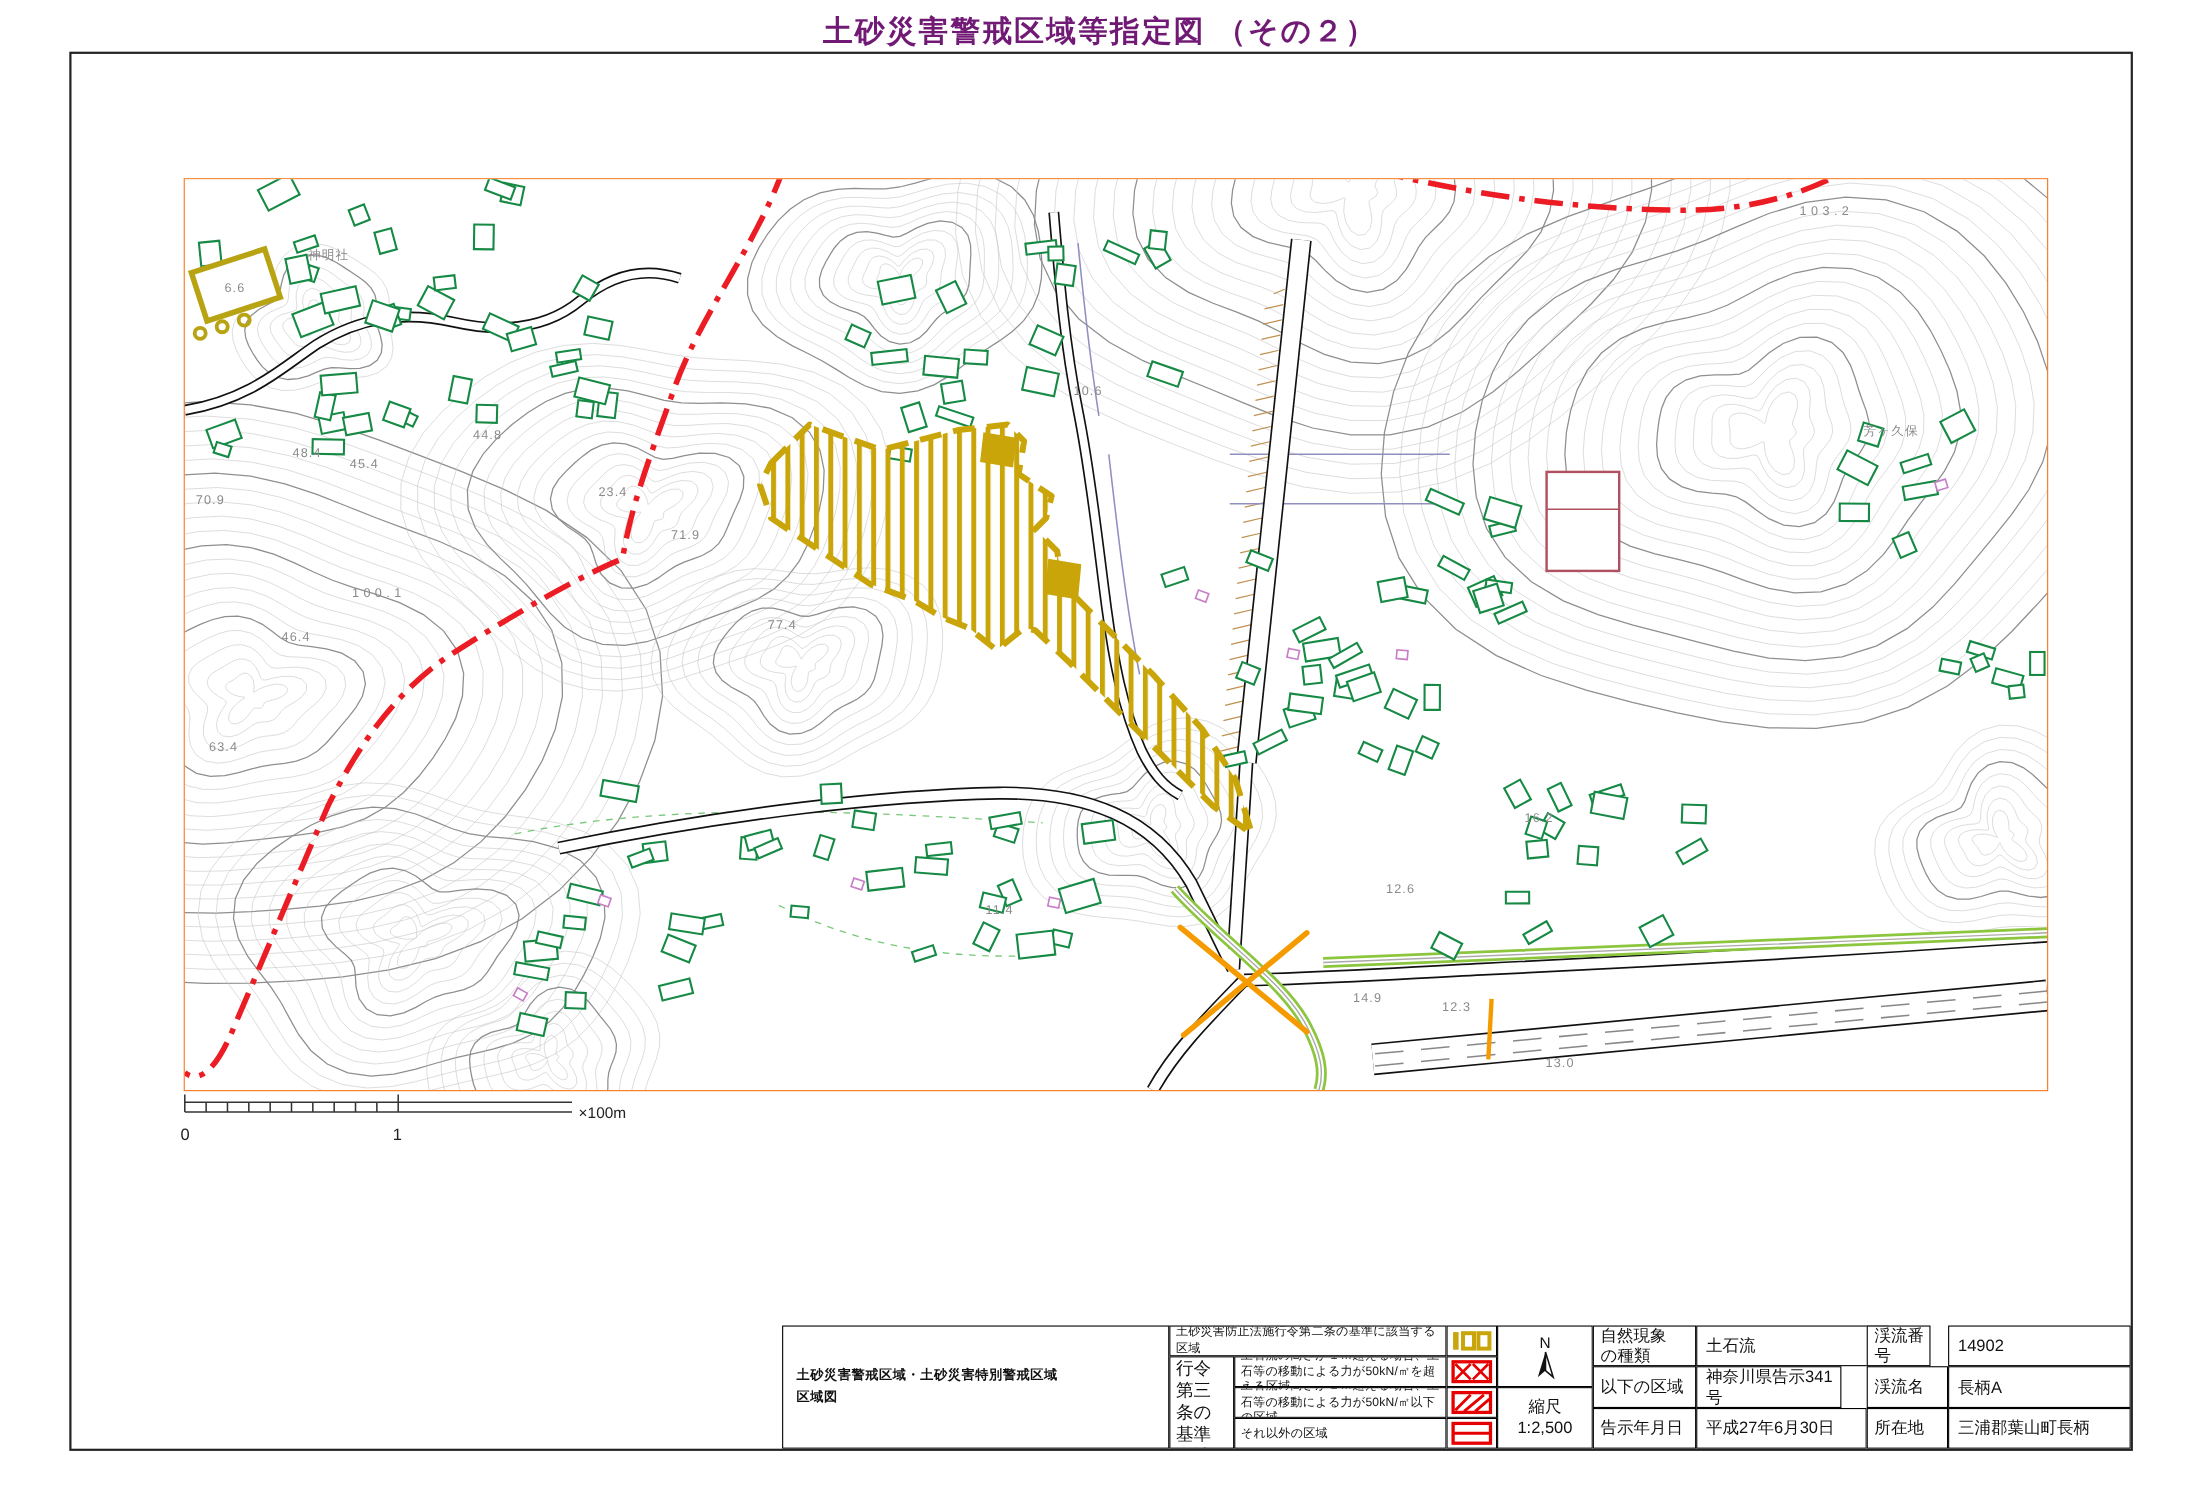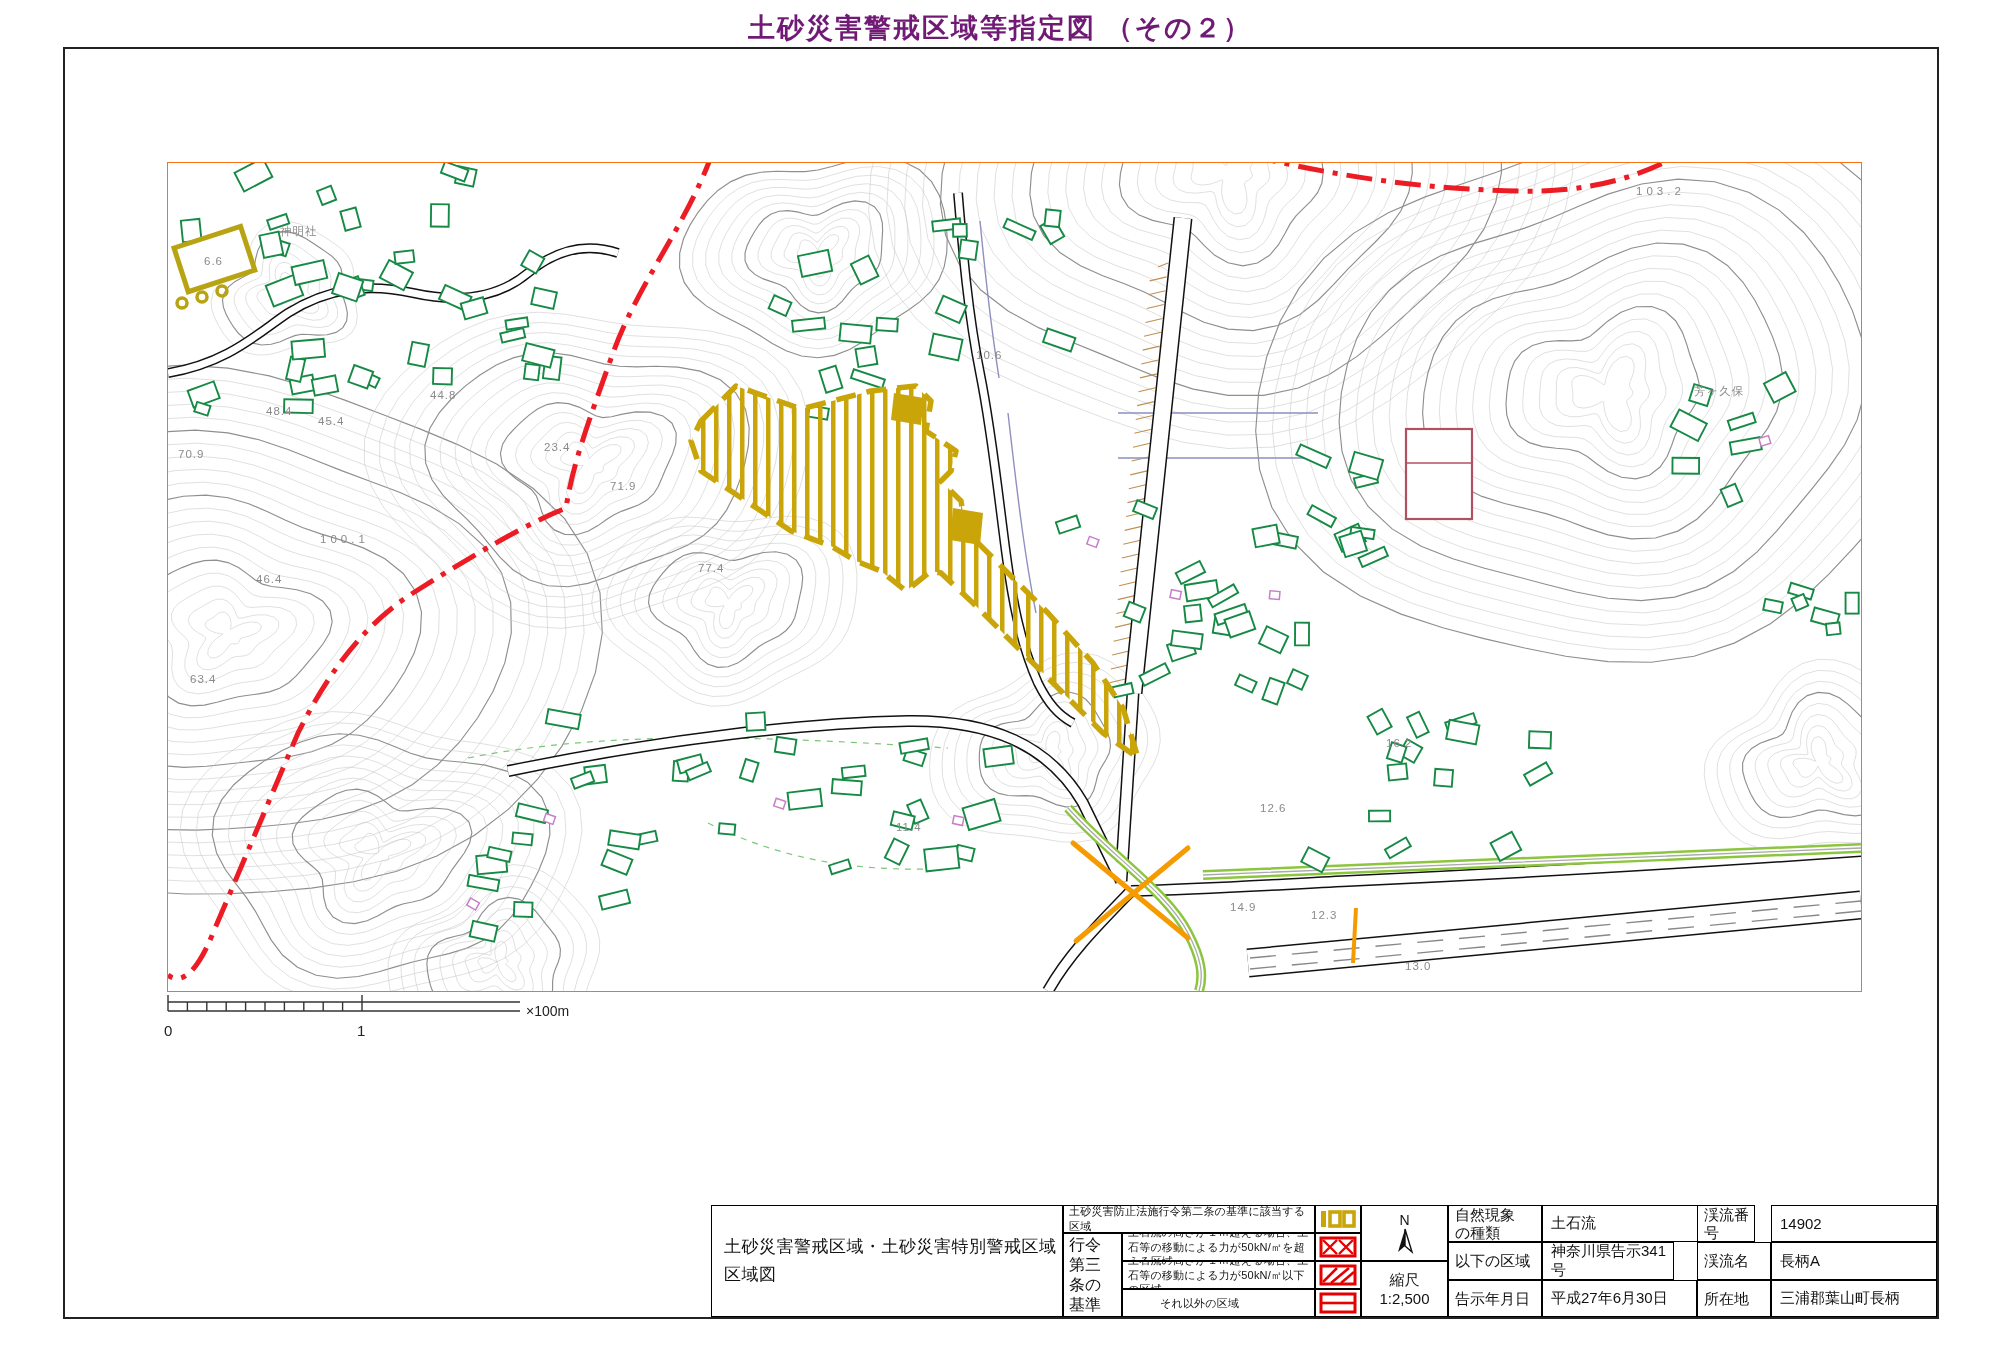--- a/index.html
+++ b/index.html
@@ -10,21 +10,21 @@
   .outer-frame{position:absolute;left:63px;top:47px;width:1872px;height:1268px;
         border:2px solid #222;background:#fff;}
   .map-wrap{position:absolute;left:167px;top:162px;width:1693px;height:828px;
         border:1px solid #f97316;background:#fff;}
   .scalebar{position:absolute;left:160px;top:992px;width:440px;height:52px;}
   
   .info-table{position:absolute;left:711px;top:1205px;width:1226px;height:112px;background:#fff;}
   .cell{position:absolute;box-sizing:border-box;border:1px solid #000;background:#fff;
         display:flex;align-items:center;overflow:hidden;}
   .cell .pad{padding:2px 5px;}
-  .maptitle-cell{font-size:17px;line-height:1.65;padding-left:7px;letter-spacing:0.5px;}
+  .maptitle-cell{font-size:12px;line-height:1.65;padding-left:7px;letter-spacing:0.5px;font-weight:bold;}
   .small-jp{font-size:11px;line-height:1.35;letter-spacing:0.2px;}
   .tiny-jp{font-size:16px;line-height:1.25;word-break:break-all;}
   .lab{font-size:15px;padding-left:6px;white-space:pre-line;line-height:1.15;}
   .val{font-size:15px;padding-left:8px;}
   .center{justify-content:center;text-align:center;}
   .swatch-cell{justify-content:center;}
   .north-cell{flex-direction:column;justify-content:center;font-size:14px;}
   .scale-cell{flex-direction:column;justify-content:center;font-size:15px;line-height:1.3;text-align:center;}
 </style>
 </head>
@@ -468,21 +468,21 @@
     </div>
     <div class="cell tiny-jp" style="left:352px;top:28px;width:59px;height:84px;">
       <div class="pad">土砂災害防止法施行令第三条の基準に該当する区域</div>
     </div>
     <div class="cell small-jp" style="left:411px;top:28px;width:193px;height:28px;">
       <div class="pad">土石流の高さが１ｍ超える場合、土石等の移動による力が50kN/㎡を超える区域</div>
     </div>
     <div class="cell small-jp" style="left:411px;top:56px;width:193px;height:28px;">
       <div class="pad">土石流の高さが１ｍ超える場合、土石等の移動による力が50kN/㎡以下の区域</div>
     </div>
-    <div class="cell small-jp" style="left:411px;top:84px;width:193px;height:28px;padding-left:32px;">
+    <div class="cell small-jp" style="left:411px;top:84px;width:193px;height:28px;">
       <div class="pad">それ以外の区域</div>
     </div>
 
     <div class="cell swatch-cell" style="left:604px;top:0;width:46px;height:28px;">
       <svg width="38" height="22" viewBox="0 0 38 22">
         <rect x="2" y="3" width="5" height="16" fill="#c9a50a"></rect>
         <rect x="11" y="4" width="10" height="14" fill="none" stroke="#c9a50a" stroke-width="3.6"></rect>
         <rect x="25" y="4" width="10" height="14" fill="none" stroke="#c9a50a" stroke-width="3.6"></rect>
       </svg>
     </div>

